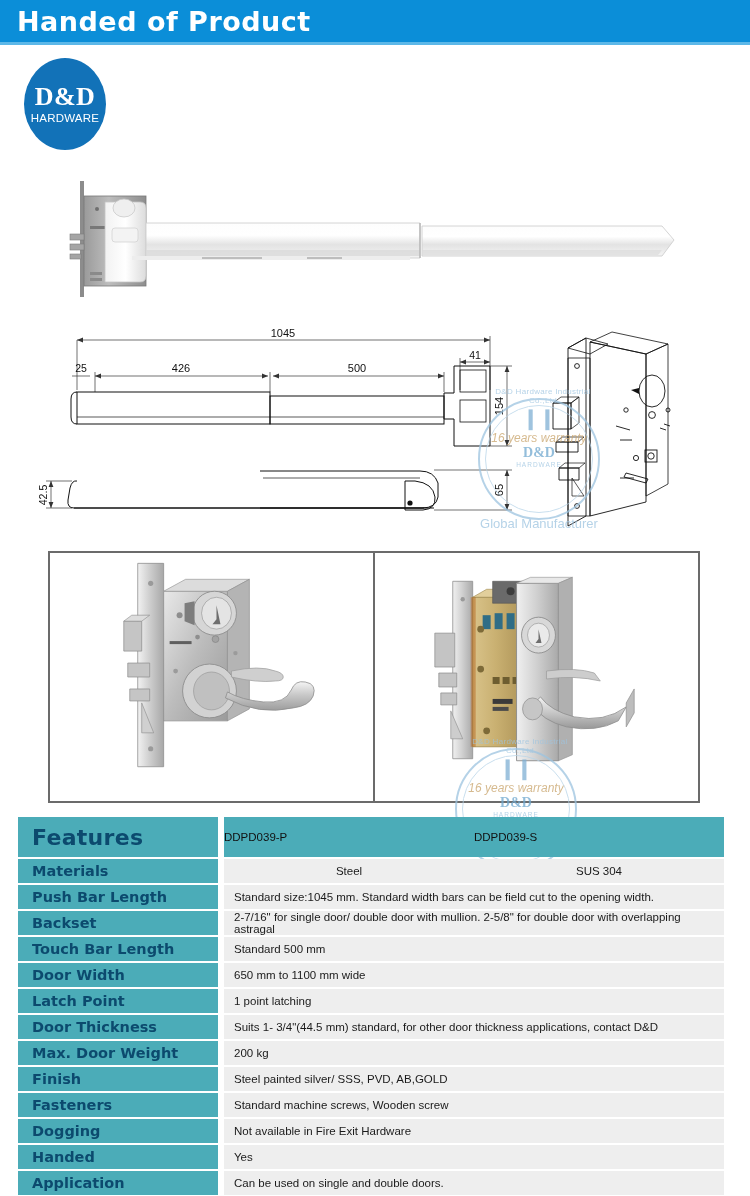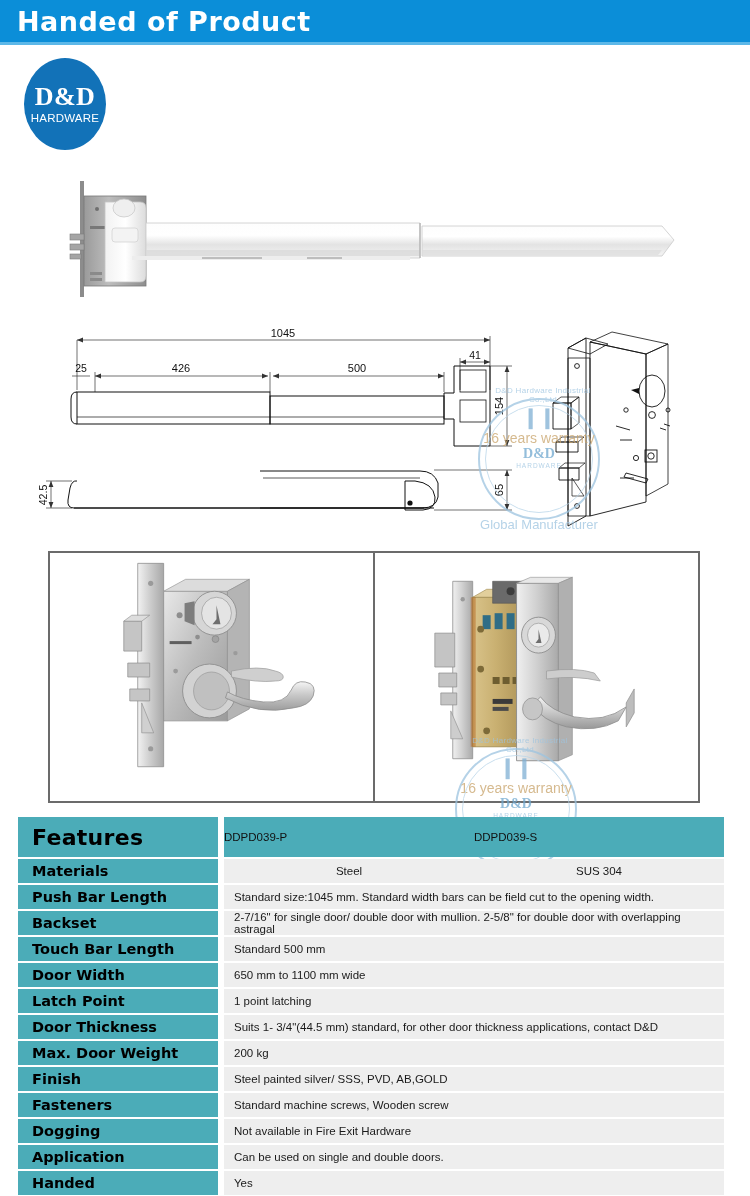--- a/index.html
+++ b/index.html
@@ -94,22 +94,23 @@
     padding-left: 8px;
   }
   .wm .wm-mark {
     font-family: "Liberation Serif", serif;
     font-weight: bold;
     font-size: 20px;
     color: #7fb0d4;
     margin: 1px 0;
   }
   .wm .wm-warranty {
-    font-size: 14px;
+    font-size: 12px;
     color: #c8a36a;
+    font-style: italic;
   }
   .wm .wm-brand {
     font-family: "Liberation Serif", serif;
     font-size: 14px;
     font-weight: bold;
     color: #6fa8cf;
   }
   .wm .wm-brandsub {
     font-size: 6.5px;
     letter-spacing: 1px;
@@ -162,21 +163,21 @@
     border-spacing: 0 2px;
     table-layout: fixed;
   }
   .spec-table td {
     padding: 0;
     vertical-align: middle;
   }
   .cell-label {
     width: 186px;
     background: #4bacb8;
-    color: #000000;
+    color: #0c4a6e;
     font-weight: bold;
     font-size: 14.5px;
     height: 24px;
     padding-left: 14px !important;
     white-space: nowrap;
     font-family: "DejaVu Sans", sans-serif;
   }
   .cell-value {
     background: #eeeeee;
     color: #1a1a1a;
@@ -569,23 +570,23 @@
         <td class="cell-label">Fasteners</td>
         <td class="gap"></td>
         <td class="cell-value" colspan="2">Standard machine screws, Wooden screw</td>
       </tr>
       <tr>
         <td class="cell-label">Dogging</td>
         <td class="gap"></td>
         <td class="cell-value" colspan="2">Not available in Fire Exit Hardware</td>
       </tr>
       <tr>
+        <td class="cell-label">Handed</td>
+        <td class="gap"></td>
+        <td class="cell-value" colspan="2">Yes</td>
+      </tr>
+      <tr>
         <td class="cell-label">Application</td>
         <td class="gap"></td>
         <td class="cell-value" colspan="2">Can be used on single and double doors.</td>
-      </tr>
-      <tr>
-        <td class="cell-label">Handed</td>
-        <td class="gap"></td>
-        <td class="cell-value" colspan="2">Yes</td>
       </tr>
     </tbody>
 </table>
 
 </body></html>

